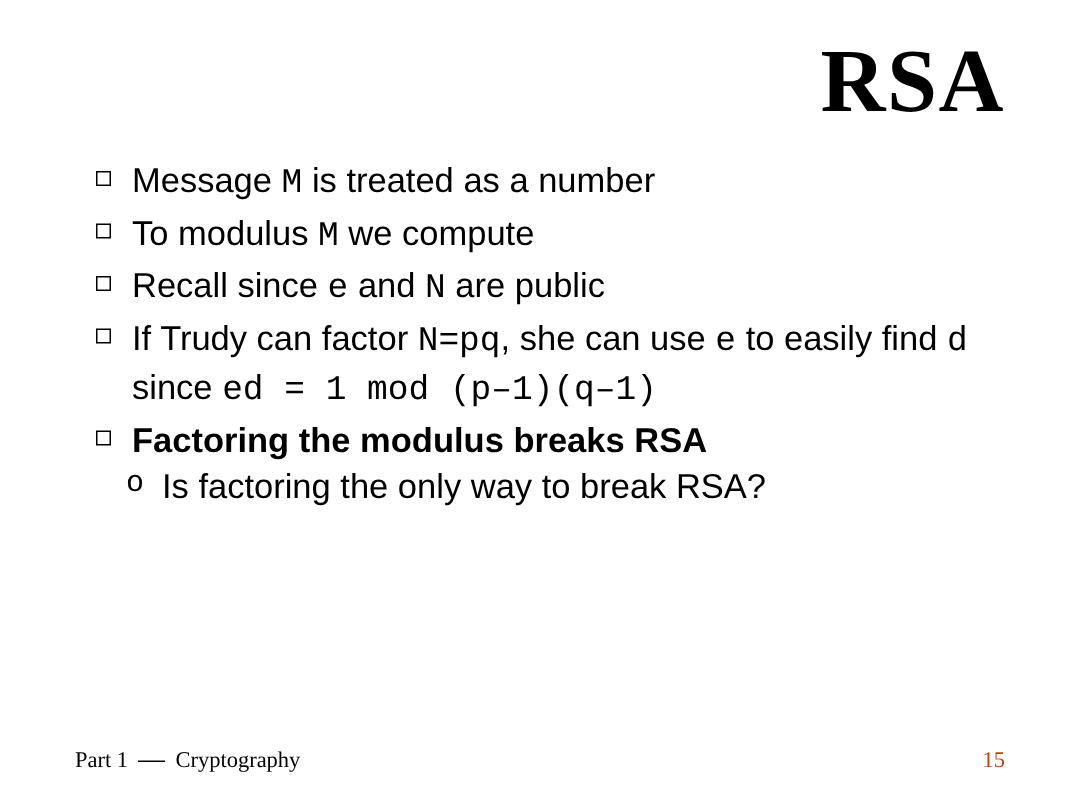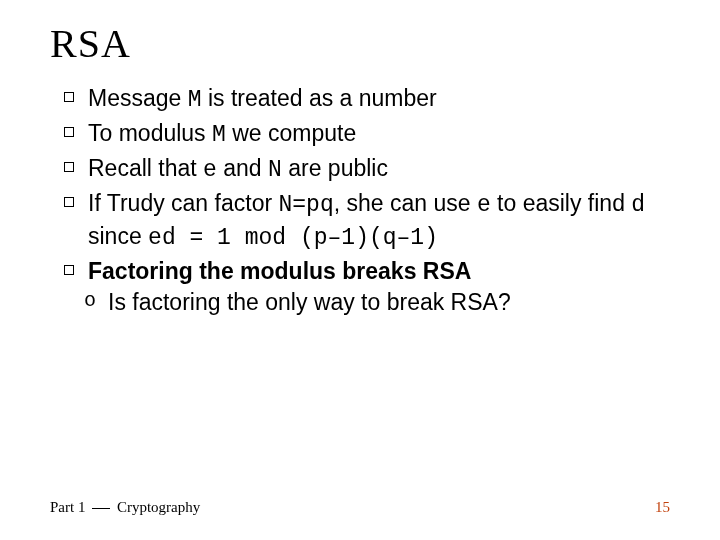--- a/index.html
+++ b/index.html
@@ -14,23 +14,23 @@
   }
   .slide {
     position: relative;
     width: 720px;
     height: 540px;
     box-sizing: border-box;
     padding: 20px 50px 0 50px;
   }
   h1.title {
     font-family: "Comic Sans MS", cursive;
-    font-weight: normal;
-    font-size: 40px;
-    text-align: left;
+    font-weight: bold;
+    font-size: 60px;
+    text-align: right;
     margin: 0 0 16px 0;
     letter-spacing: 1px;
   }
   ul.bullets {
     list-style: none;
     padding: 0 0 0 10px;
     margin: 0;
     font-size: 23px;
     line-height: 1.35;
   }
@@ -116,21 +116,21 @@
     <li>
       <span>Message </span><span class="mono">M</span><span> is treated as a number</span>
     </li>
 
     <li>
       <span>To modulus </span><span class="mono">M</span><span> we compute</span>
     </li>
 
 
     <li>
-      <span>Recall that </span><span class="mono">e</span><span> and </span><span class="mono">N</span><span> are public</span>
+      <span>Recall since </span><span class="mono">e</span><span> and </span><span class="mono">N</span><span> are public</span>
     </li>
 
     <li>
       <span>If Trudy can factor </span><span class="mono">N=pq</span><span>, she can use </span><span class="mono">e</span><span> to easily find </span><span class="mono">d</span><span> since </span><span class="mono">ed = 1 mod (p–1)(q–1)</span>
     </li>
 
     <li>
       <b>Factoring the modulus breaks RSA</b>
     </li>
   </ul>

